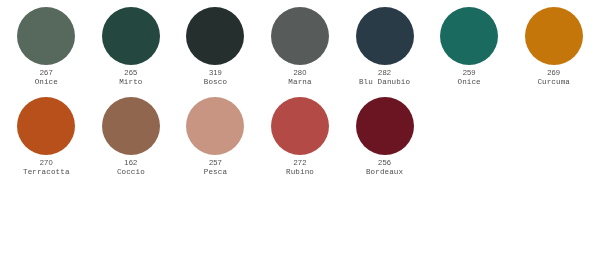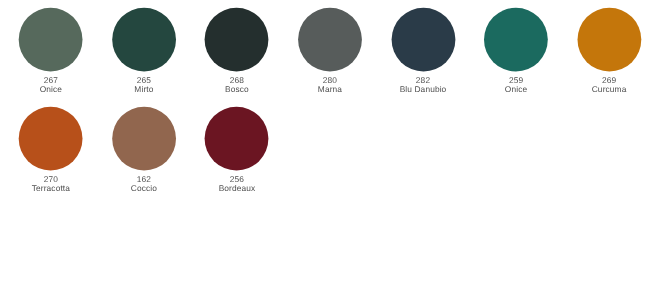--- a/index.html
+++ b/index.html
@@ -61,20 +61,21 @@
 
   .swatch-code {
     display: block;
     color: #4f4f4f;
   }
 
   .swatch-name {
     display: block;
     color: #4f4f4f;
     margin-top: 0.5px;
+    font-family: Liberation Mono, monospace;
   }
 </style>
 </head>
 <body>
 
 <div class="palette-sheet">
   <div class="swatch-grid" id="swatch-grid">
       <div class="swatch-cell">
         <div class="swatch-disc" style="background: rgb(86, 105, 92);"></div>
         <div class="swatch-labels">
@@ -85,21 +86,21 @@
       <div class="swatch-cell">
         <div class="swatch-disc" style="background: rgb(36, 71, 63);"></div>
         <div class="swatch-labels">
           <span class="swatch-code">265</span>
           <span class="swatch-name">Mirto</span>
         </div>
       </div>
       <div class="swatch-cell">
         <div class="swatch-disc" style="background: rgb(36, 47, 46);"></div>
         <div class="swatch-labels">
-          <span class="swatch-code">268</span>
+          <span class="swatch-code">319</span>
           <span class="swatch-name">Bosco</span>
         </div>
       </div>
       <div class="swatch-cell">
         <div class="swatch-disc" style="background: rgb(87, 92, 91);"></div>
         <div class="swatch-labels">
           <span class="swatch-code">280</span>
           <span class="swatch-name">Marna</span>
         </div>
       </div>
@@ -132,20 +133,34 @@
         </div>
       </div>
       <div class="swatch-cell">
         <div class="swatch-disc" style="background: rgb(145, 102, 78);"></div>
         <div class="swatch-labels">
           <span class="swatch-code">162</span>
           <span class="swatch-name">Coccio</span>
         </div>
       </div>
       <div class="swatch-cell">
+        <div class="swatch-disc" style="background: rgb(199, 149, 129);"></div>
+        <div class="swatch-labels">
+          <span class="swatch-code">257</span>
+          <span class="swatch-name">Pesca</span>
+        </div>
+      </div>
+      <div class="swatch-cell">
+        <div class="swatch-disc" style="background: rgb(180, 74, 70);"></div>
+        <div class="swatch-labels">
+          <span class="swatch-code">272</span>
+          <span class="swatch-name">Rubino</span>
+        </div>
+      </div>
+      <div class="swatch-cell">
         <div class="swatch-disc" style="background: rgb(107, 21, 34);"></div>
         <div class="swatch-labels">
           <span class="swatch-code">256</span>
           <span class="swatch-name">Bordeaux</span>
         </div>
       </div>
     </div>
 </div>
 
 </body></html>

